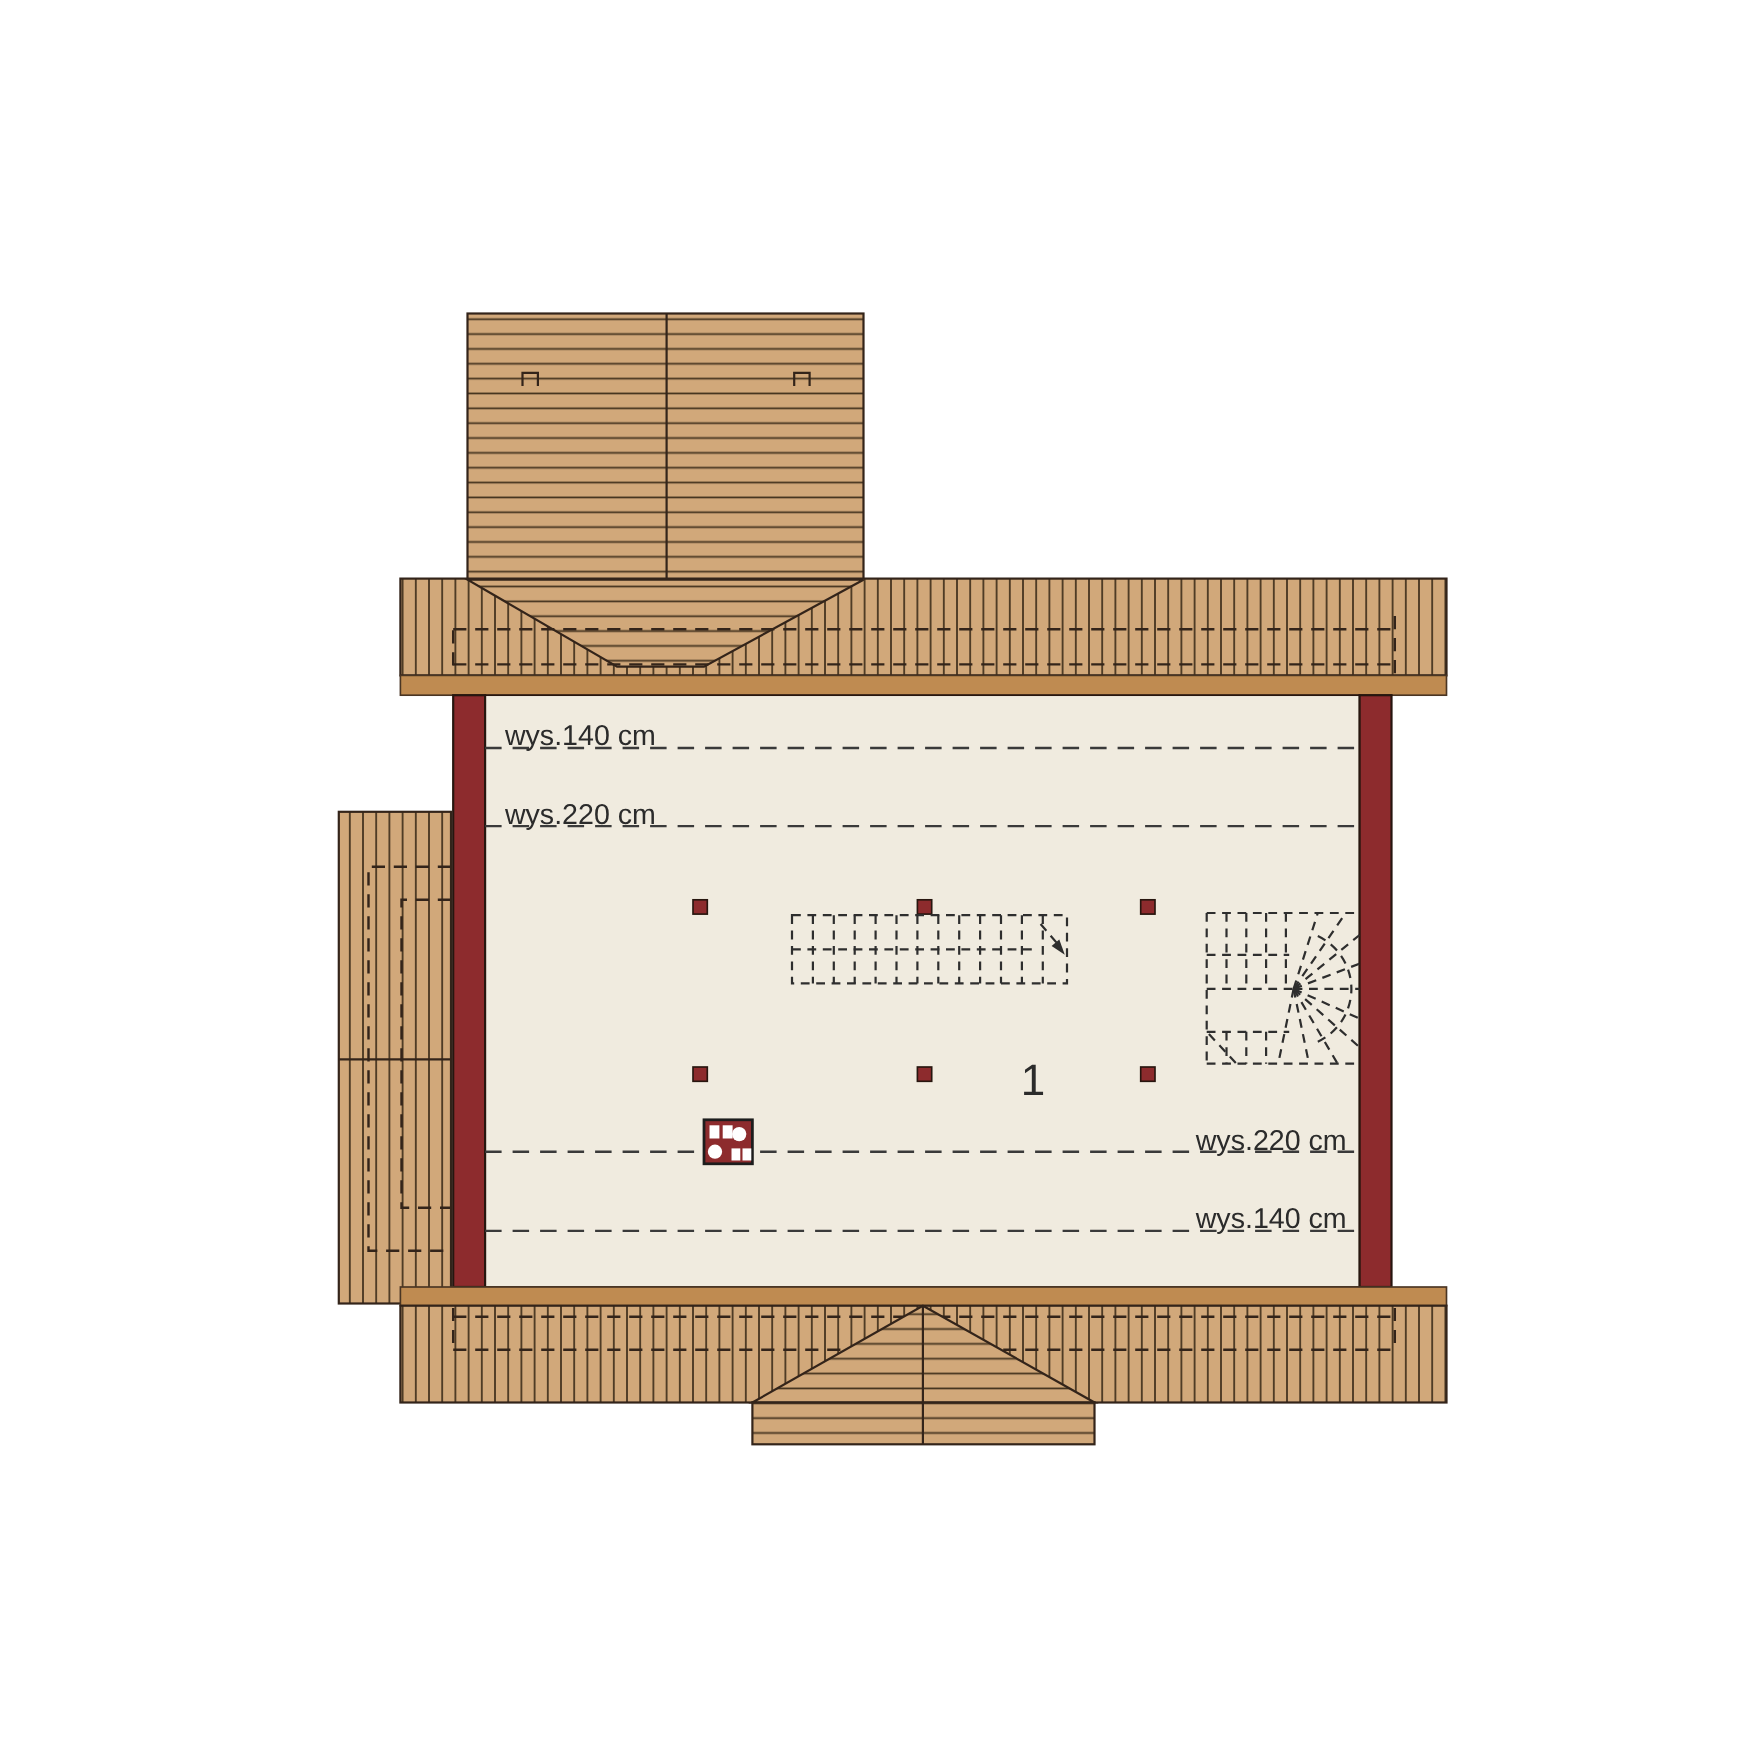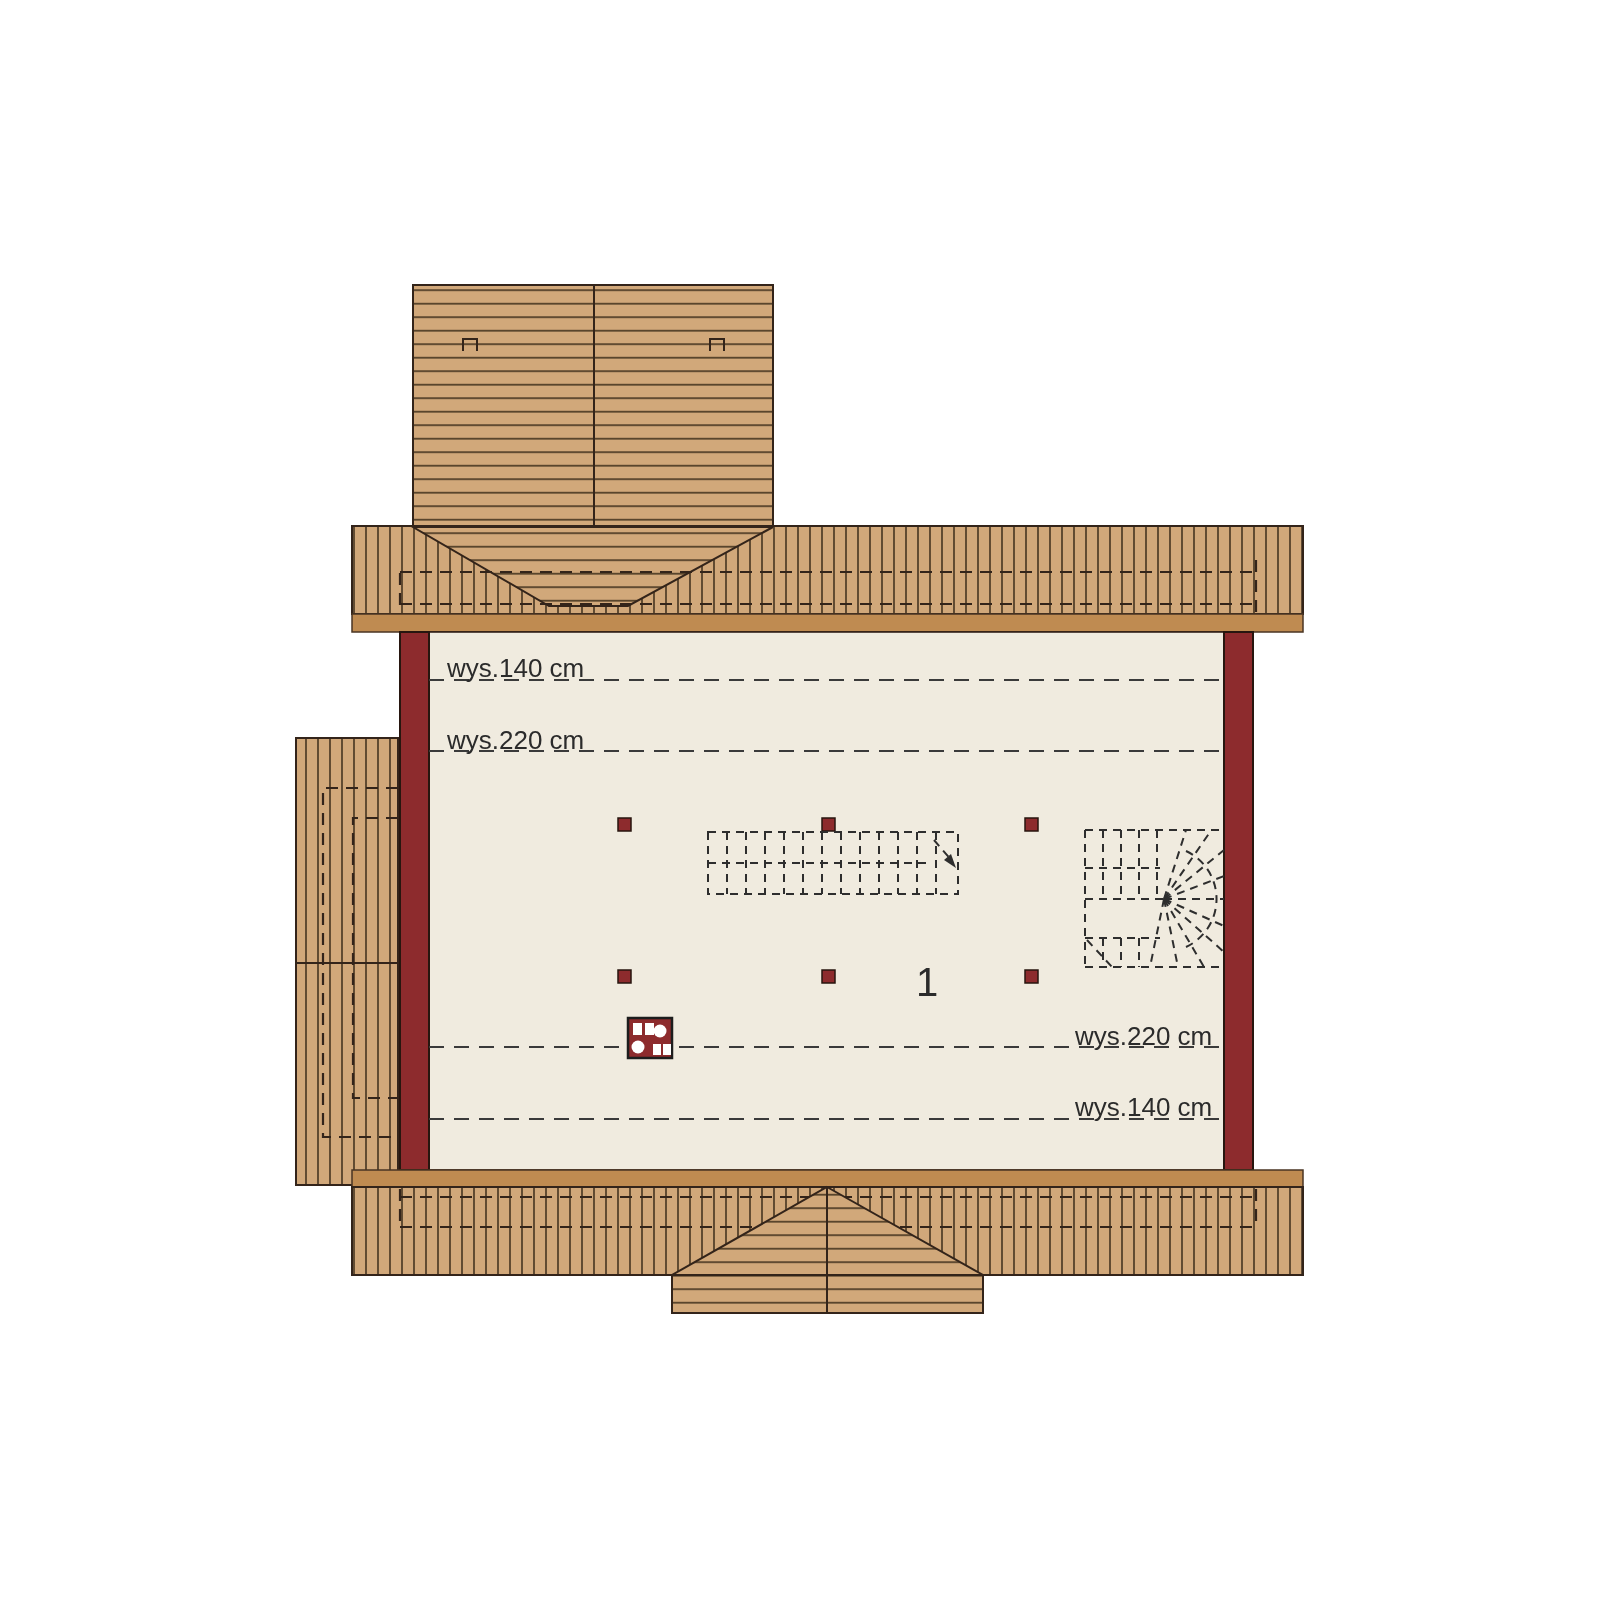--- a/index.html
+++ b/index.html
@@ -1,21 +1,21 @@
 <!DOCTYPE html>
 <html style="--background: #ffffff; --roof-plank: #d1a87a; --roof-line: #45341f; --eave-band: #bf8b51; --wall: #8d2b2d; --floor: #f0ebdf; --annotation: #2b2b2b;"><head>
 <meta charset="utf-8">
 <style>
   html,body{margin:0;padding:0;}
   body{
     width:1600px;height:1600px;position:relative;
     background:var(--background,#ffffff);
     font-family:"Liberation Sans",sans-serif;
   }
-  #plan-wrap{position:absolute;left:0;top:0;width:1308px;height:1600px;}
+  #plan-wrap{position:absolute;left:12px;top:0;width:1308px;height:1600px;}
   svg{position:absolute;left:0;top:0;}
 
   
   .vh{fill:url(#vhatch);stroke:#33241a;stroke-width:2;}
   .hh{fill:url(#hhatch);stroke:#33241a;stroke-width:2;}
   .plank{fill:var(--roof-plank,#d1a87a);}
   .plankline{stroke:var(--roof-line,#45341f);stroke-width:1.6;}
   .band{fill:var(--eave-band,#bf8b51);stroke:#4a3523;stroke-width:1.5;}
   .wall{fill:var(--wall,#8d2b2d);stroke:#27160f;stroke-width:2;}
   .floor{fill:var(--floor,#f0ebdf);stroke:#27160f;stroke-width:1.5;}

